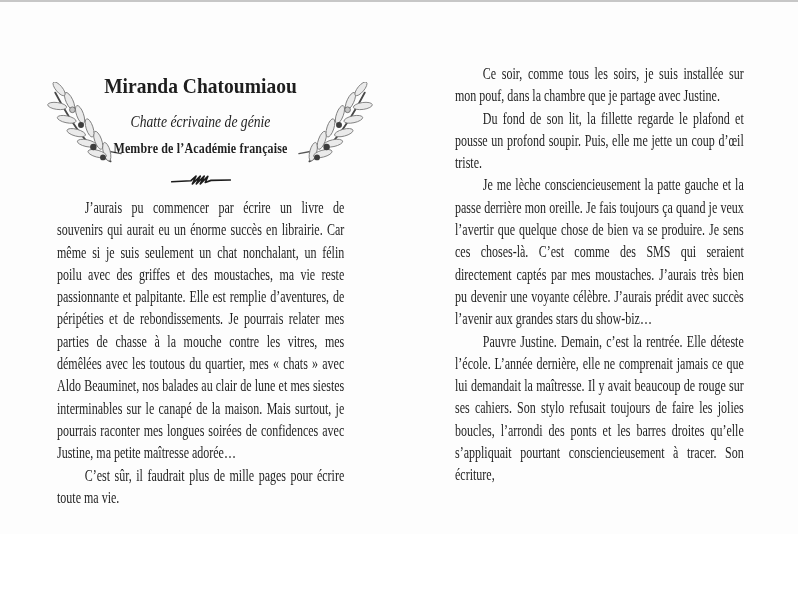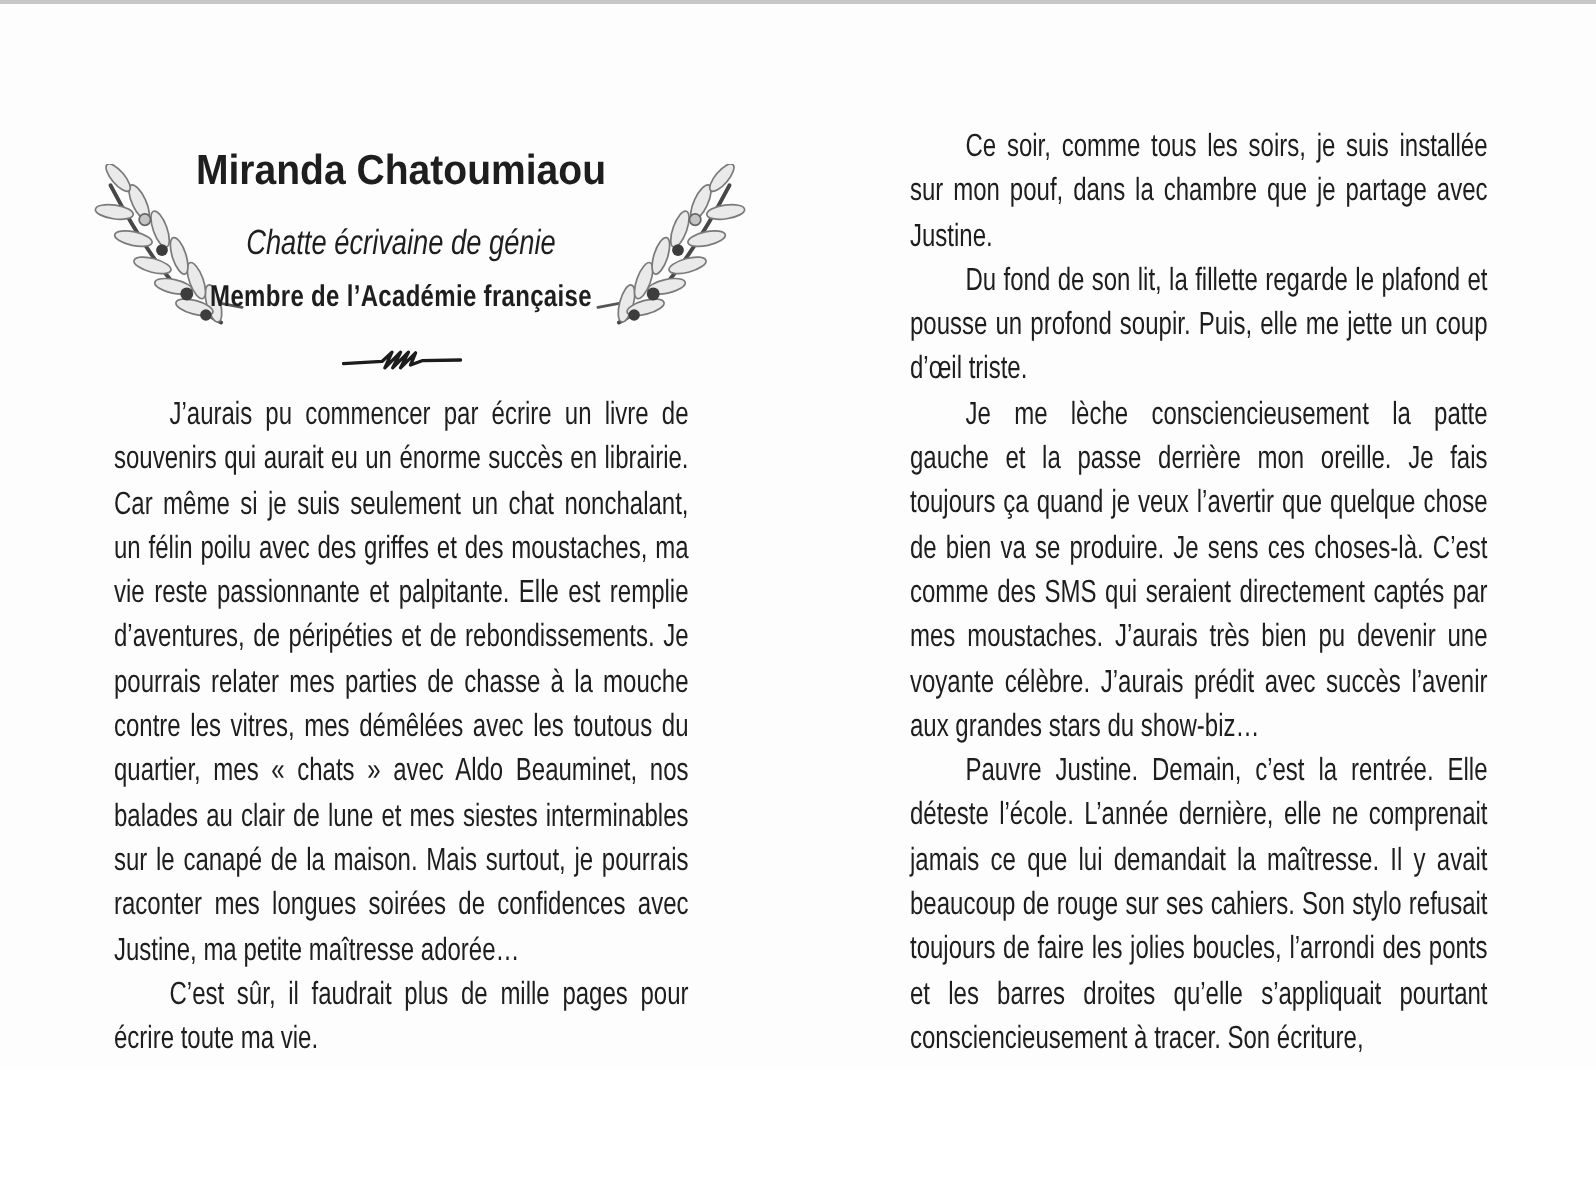--- a/index.html
+++ b/index.html
@@ -1,19 +1,19 @@
 <!DOCTYPE html>
 <html><head>
 <meta charset="utf-8">
 <style>
   html,body{margin:0;padding:0;background:#ffffff;}
   .spread{
     position:relative;width:798px;height:534px;overflow:hidden;
     background:#fdfdfd;color:#1e1e1e;
-    font-family:Liberation Sans, sans-serif;
+    font-family:Liberation Serif, serif;
   }
   .edge{position:absolute;left:0;right:0;background:#c7c7c7;}
   .edge-top{top:0;height:2px;}
   .edge-bottom{top:594px;height:2px;}
 
   .page{position:absolute;top:0;height:601px;}
   .page-left{left:57px;width:287px;}
   .page-right{left:455px;width:289px;}
 
   

